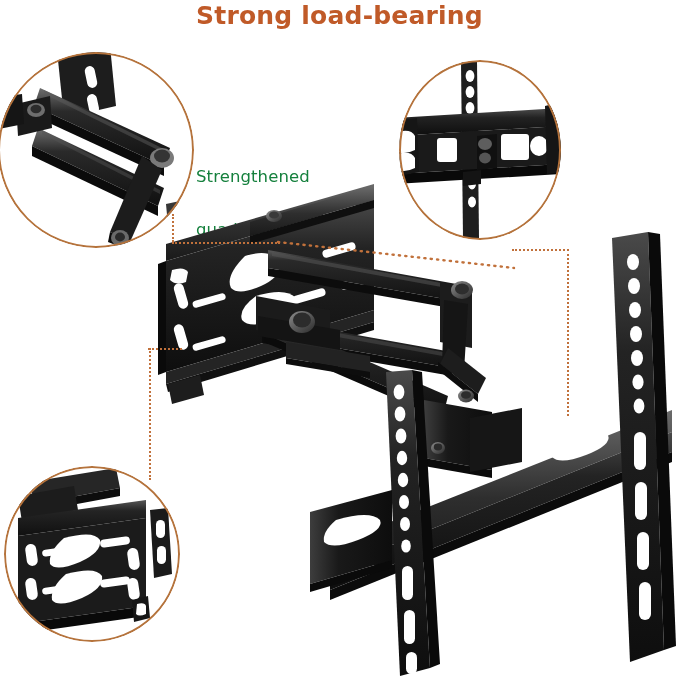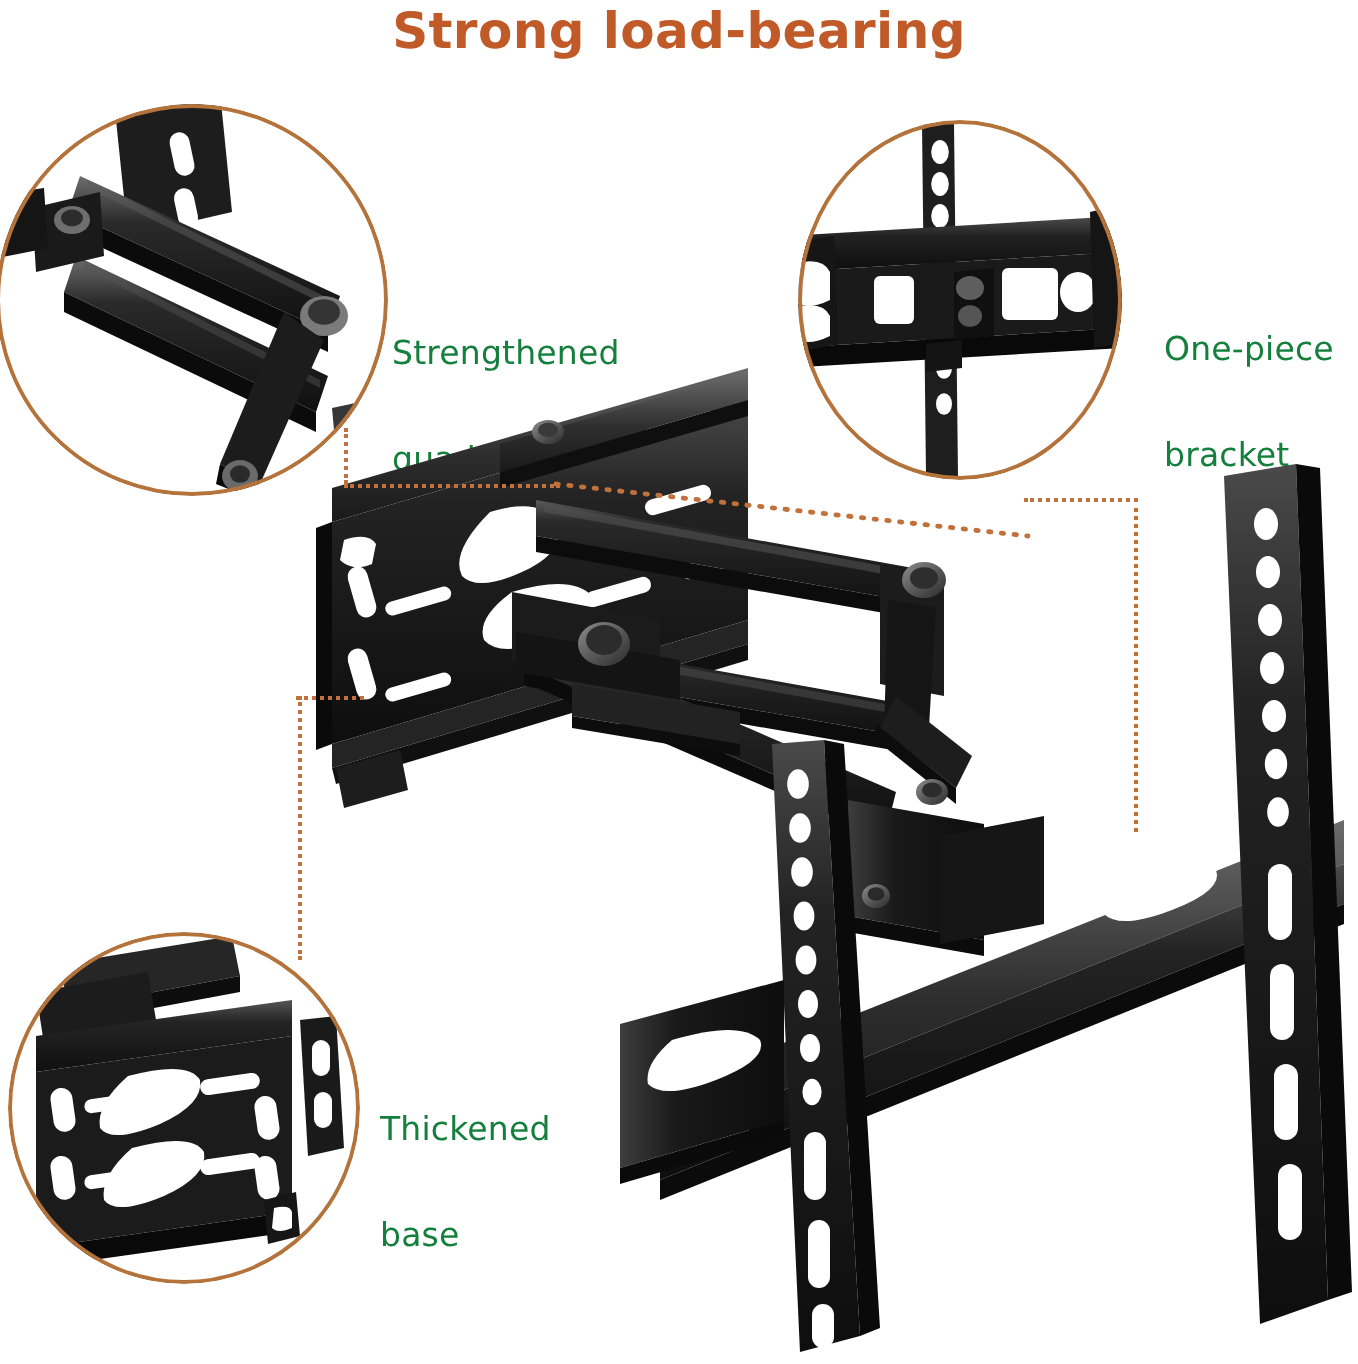--- a/index.html
+++ b/index.html
@@ -375,23 +375,15 @@
       </svg>
     </div>
     <div class="ring"></div>
   </div>
 
   <div id="l-arm" class="label">
     <div>Strengthened</div>
     <div>quad arm</div>
   </div>
 
-  <div id="l-brk" class="label">
-    <div>One-piece</div>
-    <div>bracket</div>
-  </div>
-
-  <div id="l-base" class="label">
-    <div>Thickened</div>
-    <div>base</div>
-  </div>
+
 
 </div>
 
 </body></html>

